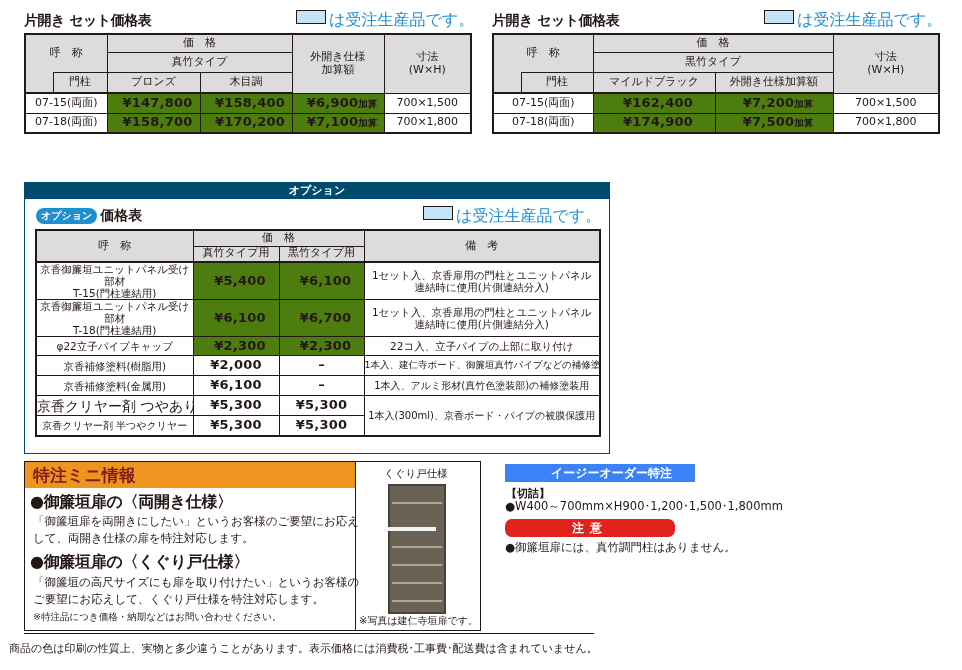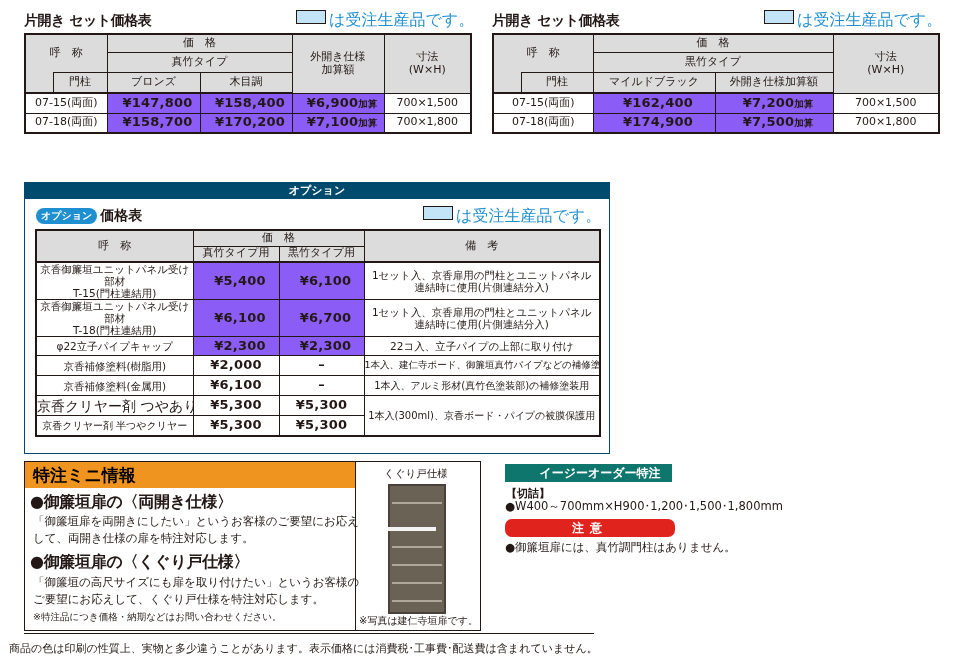--- a/index.html
+++ b/index.html
@@ -8,39 +8,39 @@
     font-family: "DejaVu Sans", "Liberation Sans", sans-serif; color: #231815;
   }
   .abs { position: absolute; }
   .title { font-weight: bold; font-size: 14px; letter-spacing: -0.5px; }
   .legend { display: flex; color: #1e8fd0; font-size: 16px; font-weight: normal; white-space: nowrap; }
   .legend .swatch { width: 30px; height: 14px; background: #c3e4f7; border: 1px solid #231815; margin-right: 3px; }
   table { border-collapse: collapse; position: absolute; table-layout: fixed; }
   td { border: 1px solid #231815; text-align: center; vertical-align: middle; font-size: 11px; line-height: 1.15; padding: 0; white-space: nowrap; overflow: hidden; }
   .t { border: 2px solid #231815; }
   .hd { background: #dcdcdc; }
-  .blue { background: #8b5cf6; padding-left: 8px; }
+  .blue { background: #4d7c0f; padding-left: 8px; }
   .price { font-weight: bold; font-size: 13px; letter-spacing: 0.2px; }
   .small { font-size: 9.5px; font-weight: bold; }
   .dim { font-size: 11px; }
   .wrap { white-space: normal; }
   
   .opt-box { left: 24px; top: 182px; width: 586px; height: 272px; border: 1px solid #004a6e; }
   .opt-bar { left: 24px; top: 182px; width: 586px; height: 17px; background: #004a6e; color: #fff; font-weight: bold; font-size: 11px; text-align: center; line-height: 17px; }
   .opt-pill { background: #1e8fd0; color: #fff; font-size: 10px; font-weight: bold; border-radius: 8px; padding: 1px 5px; margin-right: 3px; }
   
   .mini-box { left: 24px; top: 461px; width: 332px; height: 170px; border: 1px solid #231815; }
-  .mini-bar { left: 25px; top: 462px; width: 330px; height: 26px; background: #ef941f; color: #000000; font-weight: bold; font-size: 17px; line-height: 26px; padding-left: 8px; }
+  .mini-bar { left: 25px; top: 462px; width: 330px; height: 26px; background: #ef941f; color: #7f1d1d; font-weight: bold; font-size: 17px; line-height: 26px; padding-left: 8px; }
   .mini-h { font-weight: bold; font-size: 16px; letter-spacing: -0.3px; }
   .mini-p { font-size: 11.5px; line-height: 17px; }
   .photo-box { left: 356px; top: 461px; width: 125px; height: 170px; border: 1px solid #231815; border-left: none; }
   .door { position: absolute; left: 388px; top: 484px; width: 58px; height: 130px; background: #6b6256; border: 2px solid #4a423a; }
   .door .rail { position: absolute; left: 2px; right: 2px; height: 2px; background: #b0a79a; }
   .door .topgap { position: absolute; left: -2px; right: 8px; top: 41px; height: 4px; background: #f4f4f4; }
-  .easy-bar { left: 505px; top: 464px; width: 167px; height: 18px; background: #0f766e; color: #fff; font-weight: bold; font-size: 12px; text-align: center; line-height: 18px; padding-left: 23px; }
+  .easy-bar { left: 505px; top: 464px; width: 190px; height: 18px; background: #3b82f6; color: #fff; font-weight: bold; font-size: 12px; text-align: center; line-height: 18px; padding-left: 23px; }
   .caution-bar { left: 505px; top: 519px; width: 170px; height: 18px; background: #e1231e; color: #fff; font-weight: bold; font-size: 12px; text-align: center; line-height: 18px; letter-spacing: 6px; border-radius: 7px; }
   .txt { font-size: 11.5px; white-space: nowrap; }
   .footer-line { left: 24px; top: 633px; width: 570px; height: 1px; background: #231815; }
 </style>
 </head>
 <body>
 
 <div class="abs title" style="left:24px;top:12px;">片開き セット価格表</div>
 <div class="abs legend" style="left:296px;top:10px;">
   <span class="swatch"></span>

